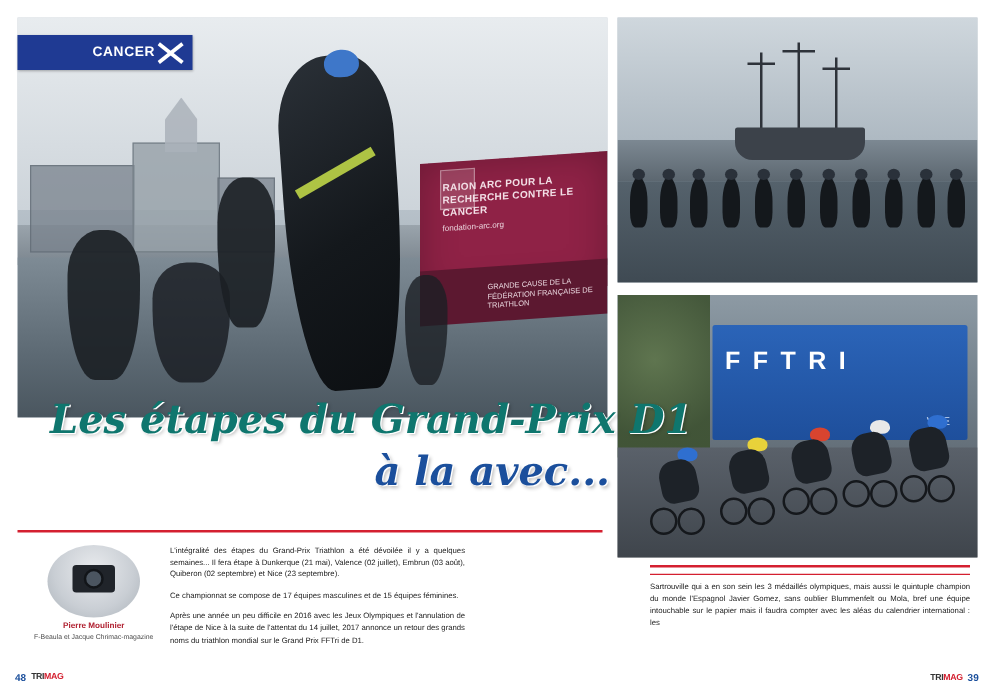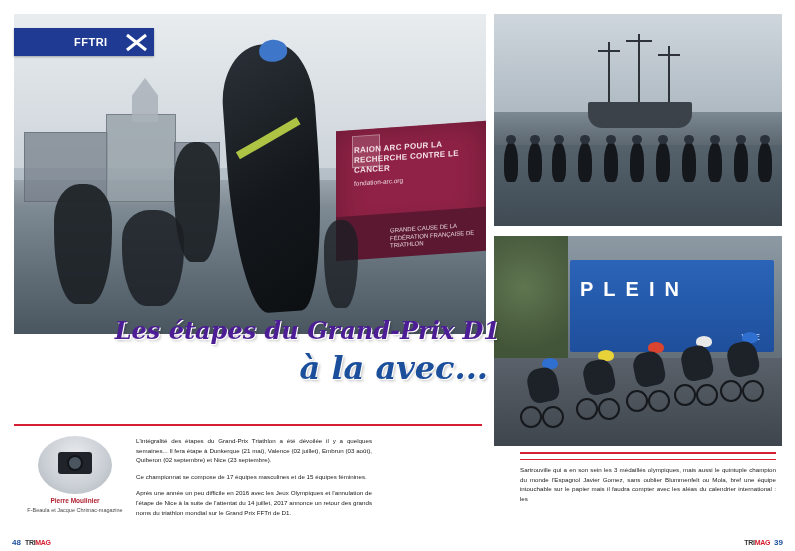--- a/index.html
+++ b/index.html
@@ -136,22 +136,22 @@
   .headline {
     position: absolute;
     left: 40px; top: 316px;
     width: 460px;
     z-index: 25;
   }
   .headline .l1 {
     font-family: "DejaVu Serif", serif;
     font-style: italic;
     font-weight: bold;
-    font-size: 24px;
-    color: #4c1d95;
+    font-size: 32px;
+    color: #0f766e;
     text-shadow: 1px 1px 0 #ffffff, 2px 2px 3px rgba(0,0,0,0.25);
     white-space: nowrap;
     text-align: right;
   }
   .headline .l2 {
     font-family: "DejaVu Serif", serif;
     font-style: italic;
     font-weight: bold;
     font-size: 32px;
     color: #1b4f9c;
@@ -336,21 +336,21 @@
     font-size: 6.2px;
     color: #1a1a1a;
     line-height: 1.55;
     text-align: justify;
   }
 
   
   .footer-left {
     position: absolute;
     left: 12px; bottom: 4px;
-    display: flex; align-items: center; gap: 4px;
+    display: flex; gap: 4px;
   }
   .footer-right {
     position: absolute;
     right: 12px; bottom: 4px;
     display: flex; align-items: center; gap: 4px;
   }
   .pgnum {
     font-size: 8px; font-weight: bold; color: #1b4f9c;
   }
   .mini-logo {
@@ -394,21 +394,21 @@
     <div class="ath a4"></div>
     <div class="ath a2"></div>
     <div class="ath a5"></div>
     <div class="ath main">
       <div class="cap"></div>
       <div class="stripe"></div>
     </div>
   </div>
 
   <div class="fftri-tag">
-    <div class="label">FFTRI</div>
+    <div class="label">CANCER</div>
     <svg class="swoosh" viewBox="0 0 22 20">
       <path d="M1 3 L20 18" stroke="#ffffff" stroke-width="3" fill="none"></path>
       <path d="M20 3 L1 18" stroke="#ffffff" stroke-width="3" fill="none"></path>
     </svg>
   </div>
 
   <div class="headline">
     <div class="l1">Les étapes du Grand-Prix D1</div>
     <div class="l2">à la avec...</div>
   </div>
@@ -458,21 +458,21 @@
     <div class="swimmer" style="left:162px"></div>
     <div class="swimmer" style="left:188px"></div>
     <div class="swimmer" style="left:214px"></div>
     <div class="swimmer" style="left:240px"></div>
     <div class="swimmer" style="left:264px"></div>
   </div>
 
   <div class="photo-bot">
     <div class="trees"></div>
     <div class="store">
-      <div class="word">PLEIN</div>
+      <div class="word">FFTRI</div>
       <div class="sub">VIE</div>
     </div>
     <div class="road"></div>
 
     <div class="cyclist" style="left:26px; bottom:18px">
       <div class="helmet" style="background:#2f6fd0"></div>
       <div class="body"></div>
       <div class="wheel w1"></div>
       <div class="wheel w2"></div>
     </div>

